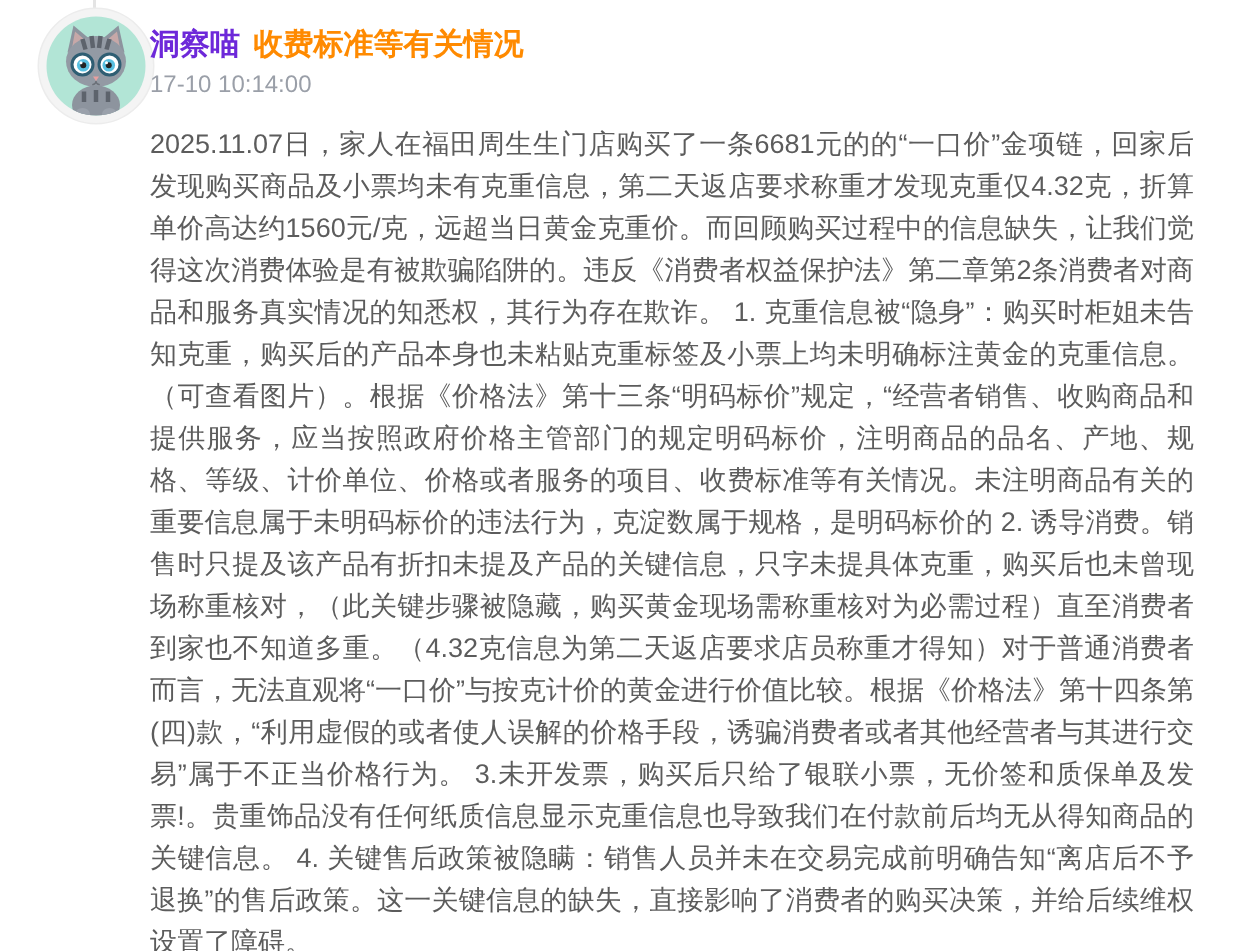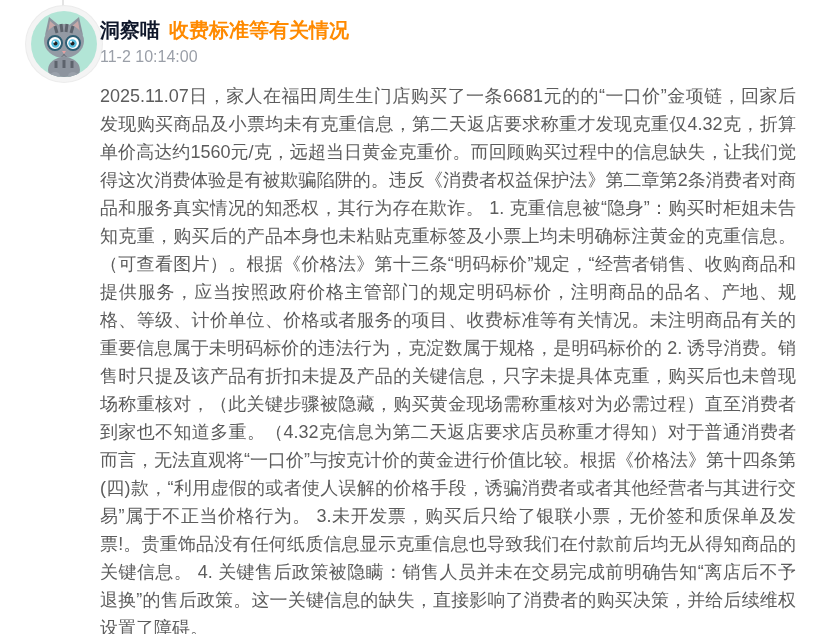--- a/index.html
+++ b/index.html
@@ -41,21 +41,21 @@
   .header-row {
     position: absolute;
     left: 100px;
     top: 16px;
     white-space: nowrap;
     font-size: 20px;
     font-weight: bold;
     line-height: 28px;
   }
   .author-name {
-    color: #0f172a;
+    color: #6d28d9;
     cursor: pointer;
     font-family: Liberation Serif, serif;
   }
   .source-link {
     color: #ff8a00;
     margin-left: 9px;
     cursor: pointer;
   }
   .timestamp {
     position: absolute;
@@ -125,17 +125,17 @@
           <ellipse cx="45" cy="68" rx="5" ry="4" fill="#9aa1ab"></ellipse>
         </g>
       </svg>
     </span>
   </div>
 
   <div class="header-row">
     <span class="author-name">洞察喵</span><span class="source-link">收费标准等有关情况</span>
   </div>
 
-  <div class="timestamp">11-2 10:14:00</div>
+  <div class="timestamp">17-10 10:14:00</div>
 
   <div class="post-body">2025.11.07日，家人在福田周生生门店购买了一条6681元的的“一口价”金项链，回家后发现购买商品及小票均未有克重信息，第二天返店要求称重才发现克重仅4.32克，折算单价高达约1560元/克，远超当日黄金克重价。而回顾购买过程中的信息缺失，让我们觉得这次消费体验是有被欺骗陷阱的。违反《消费者权益保护法》第二章第2条消费者对商品和服务真实情况的知悉权，其行为存在欺诈。 1. 克重信息被“隐身”：购买时柜姐未告知克重，购买后的产品本身也未粘贴克重标签及小票上均未明确标注黄金的克重信息。（可查看图片）。根据《价格法》第十三条“明码标价”规定，“经营者销售、收购商品和提供服务，应当按照政府价格主管部门的规定明码标价，注明商品的品名、产地、规格、等级、计价单位、价格或者服务的项目、收费标准等有关情况。未注明商品有关的重要信息属于未明码标价的违法行为，克淀数属于规格，是明码标价的 2. 诱导消费。销售时只提及该产品有折扣未提及产品的关键信息，只字未提具体克重，购买后也未曾现场称重核对，（此关键步骤被隐藏，购买黄金现场需称重核对为必需过程）直至消费者到家也不知道多重。（4.32克信息为第二天返店要求店员称重才得知）对于普通消费者而言，无法直观将“一口价”与按克计价的黄金进行价值比较。根据《价格法》第十四条第(四)款，“利用虚假的或者使人误解的价格手段，诱骗消费者或者其他经营者与其进行交易”属于不正当价格行为。 3.未开发票，购买后只给了银联小票，无价签和质保单及发票!。贵重饰品没有任何纸质信息显示克重信息也导致我们在付款前后均无从得知商品的关键信息。 4. 关键售后政策被隐瞒：销售人员并未在交易完成前明确告知“离店后不予退换”的售后政策。这一关键信息的缺失，直接影响了消费者的购买决策，并给后续维权设置了障碍。</div>
 
 </div>
 
 </body></html>

